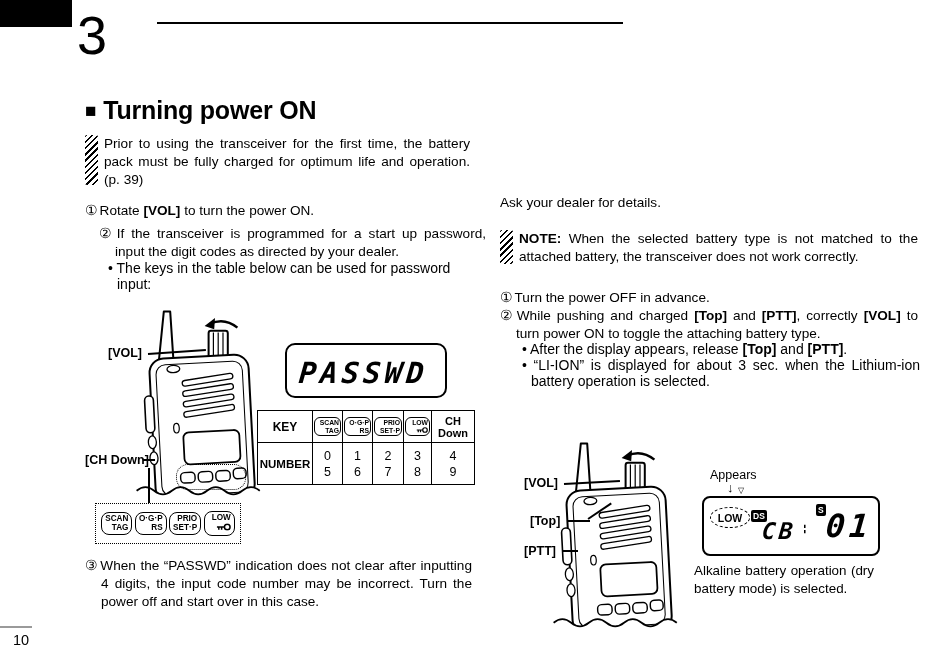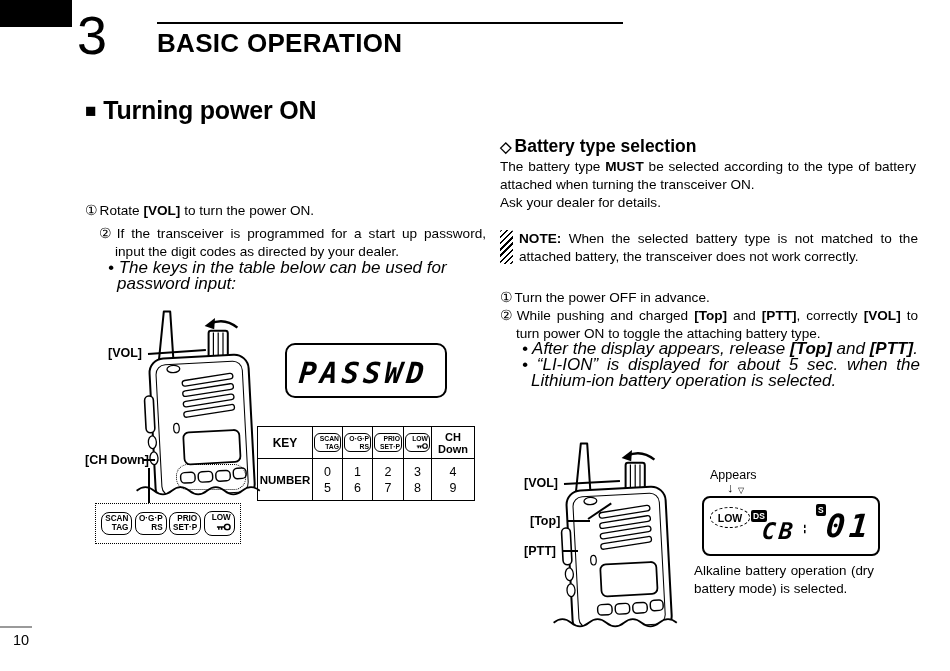--- a/index.html
+++ b/index.html
@@ -17,21 +17,21 @@
   .chapter-title { font-size:26px; font-weight:bold; letter-spacing:.3px; }
 
   
   .h1 { font-size:25px; font-weight:bold; letter-spacing:-.2px; }
   .h1 .sq { font-size:19px; vertical-align:2px; margin-right:7px; }
   .h2 { font-size:17.5px; font-weight:bold; }
   .h2 .dia { font-size:15px; margin-right:3px; }
 
   
   .body-txt { font-size:13.6px; line-height:18px; }
-  .small-txt { font-size:17px; line-height:16px;font-style:italic; }
+  .small-txt { font-size:14px; line-height:16px; }
   .step { padding-left:16px; text-indent:-16px; }
   .step .marker { font-size:14px; margin-right:2px; }
   .bullet { padding-left:9px; text-indent:-9px; }
   .hatch { background:repeating-linear-gradient(135deg,#000 0px,#000 1.7px,#fff 1.7px,#fff 4.4px); border-radius:2px; }
   .note-flex { display:flex; gap:6px; }
 
   
   .call { font-size:12.5px; font-weight:bold; white-space:nowrap; }
   .lineh { background:#000; height:1.8px; transform-origin:left center; }
   .linev { background:#000; width:1.8px; }
@@ -106,24 +106,27 @@
     <path d="M1 4 H9 M3 4 V7 M6 4 V7" stroke="#000" stroke-width="1.6" fill="none"></path>
   </symbol>
 </svg>
 
 <div class="page">
 
   <div class="abs blackbar" style="left:0;top:3;width:72px;height:25px"></div>
   <div class="abs blackbar" style="left:0;top:31;width:72px;height:27px"></div>
   <div class="abs chapter-num" style="left:77;left:77px;top:8px">3</div>
   <div class="abs chapter-rule" style="left:157px;top:22px;width:466px"></div>
-  <div class="abs chapter-title" style="left:157px;top:28px">BASIC OPERATION</div>
 
   <div class="abs h1" style="left:85px;top:96px"><span class="sq">■</span><span>Turning power ON</span></div>
 
+  <div class="abs note-flex" style="left:85px;top:135px;width:385px">
+    <div class="hatch" style="width:13px;height:50px;flex:none"></div>
+    <div class="body-txt j" style="width:366px">Prior to using the transceiver for the first time, the battery pack must be fully charged for optimum life and operation. (p. 39)</div>
+  </div>
 
   <div class="abs body-txt step" style="left:85px;top:201px;width:385px"><span class="marker">①</span><span><span>Rotate </span><b>[VOL]</b><span> to turn the power ON.</span></span></div>
   <div class="abs body-txt step j" style="left:99px;top:224px;width:387px"><span class="marker">②</span><span><span>If the transceiver is programmed for a start up password, input the digit codes as directed by your dealer.</span></span></div>
   <div class="abs" style="left:108px;top:260px;width:362px">
     <div class="small-txt bullet">• The keys in the table below can be used for password input:</div>
   </div>
 
   <div class="abs" style="left:85px;top:300px;width:390px;height:256px">
     <svg class="abs" style="left:50px;top:10px" width="136" height="200" viewBox="0 0 170 250">
         <use href="#radio"></use>
@@ -150,21 +153,21 @@
         </div>
       <div class="keycap big"><div>LOW</div><svg width="15" height="8" viewBox="0 0 16 8">
             <use href="#keyglyph"></use>
           </svg></div>
     </div>
 
     <div class="abs lcd" style="left:200px;top:43px;width:162px;height:55px">
       <div class="seg" style="position:absolute;left:12px;top:11px;font-size:29px;letter-spacing:4px">PASSWD</div>
     </div>
 
-    <table class="pwd abs" style="left:172px;top:126px;width:217px;height:75px">
+    <table class="pwd abs" style="left:172px;top:110px;width:217px;height:75px">
       <tbody>
           <tr>
         <td style="width:55px" class="th-key">KEY</td>
         <td style="width:30px">
               <div class="keycap mini">
                 <div>SCAN</div>
                 <div>TAG</div>
               </div>
             </td>
         <td style="width:30px">
@@ -209,36 +212,35 @@
             </td>
         <td class="num2">
               <div>4</div>
               <div>9</div>
             </td>
       </tr>
     </tbody>
       </table>
   </div>
 
-
-  <div class="abs h2" style="left:500px;top:136px"><span class="dia">◇</span><span>Battery type selection</span></div>
-
-  <div class="abs body-txt j" style="left:500px;top:158px;width:416px"><span>The battery type </span><b>MUST</b><span> be selected according to the type of battery attached when turning the transceiver ON.</span></div>
+  <div class="abs body-txt step j" style="left:85px;top:556px;width:387px"><span class="marker">③</span><span>When the “PASSWD” indication does not clear after inputting 4 digits, the input code number may be incorrect. Turn the power off and start over in this case.</span></div>
+
+
   <div class="abs body-txt" style="left:500px;top:194px;width:416px">Ask your dealer for details.</div>
 
   <div class="abs note-flex" style="left:500px;top:230px;width:418px">
     <div class="hatch" style="width:13px;height:34px;flex:none"></div>
     <div class="body-txt j" style="width:399px"><b>NOTE:</b><span> When the selected battery type is not matched to the attached battery, the transceiver does not work correctly.</span></div>
   </div>
 
   <div class="abs body-txt step" style="left:500px;top:288px;width:416px"><span class="marker">①</span><span>Turn the power OFF in advance.</span></div>
   <div class="abs body-txt step j" style="left:500px;top:306px;width:418px"><span class="marker">②</span><span><span>While pushing and charged </span><b>[Top]</b><span> and </span><b>[PTT]</b><span>, correctly </span><b>[VOL]</b><span> to turn power ON to toggle the attaching battery type.</span></span></div>
   <div class="abs" style="left:522px;top:341px;width:398px">
     <div class="small-txt bullet"><span>• After the display appears, release </span><b>[Top]</b><span> and </span><b>[PTT]</b><span>.</span></div>
-    <div class="small-txt bullet j"><span>• “LI-ION” is displayed for about 5 sec. when the Lithium-ion battery operation is selected.</span></div>
+    <div class="small-txt bullet j"><span>• “LI-ION” is displayed for about 3 sec. when the Lithium-ion battery operation is selected.</span></div>
   </div>
 
   <div class="abs" style="left:500px;top:440px;width:425px;height:225px">
     <svg class="abs" style="left:52px;top:2px" width="136" height="200" viewBox="0 0 170 250">
         <use href="#radio"></use>
       </svg>
     <div class="abs call" style="left:24px;top:36px">[VOL]</div>
     <div class="abs lineh" style="left:64px;top:43px;width:56px;transform:rotate(-3deg)"></div>
     <div class="abs call" style="left:30px;top:74px">[Top]</div>
     <div class="abs lineh" style="left:68px;top:80px;width:22px"></div>

